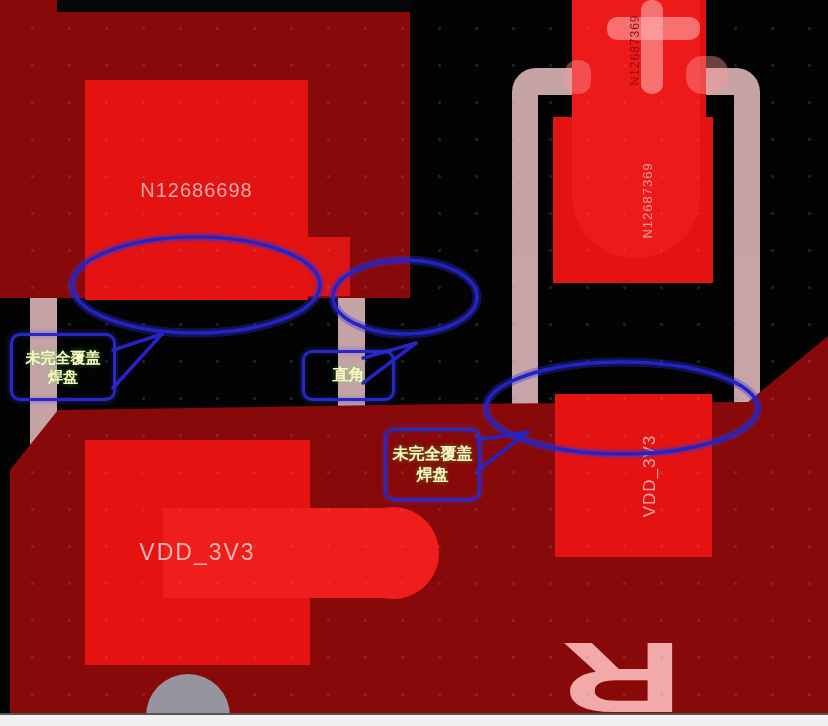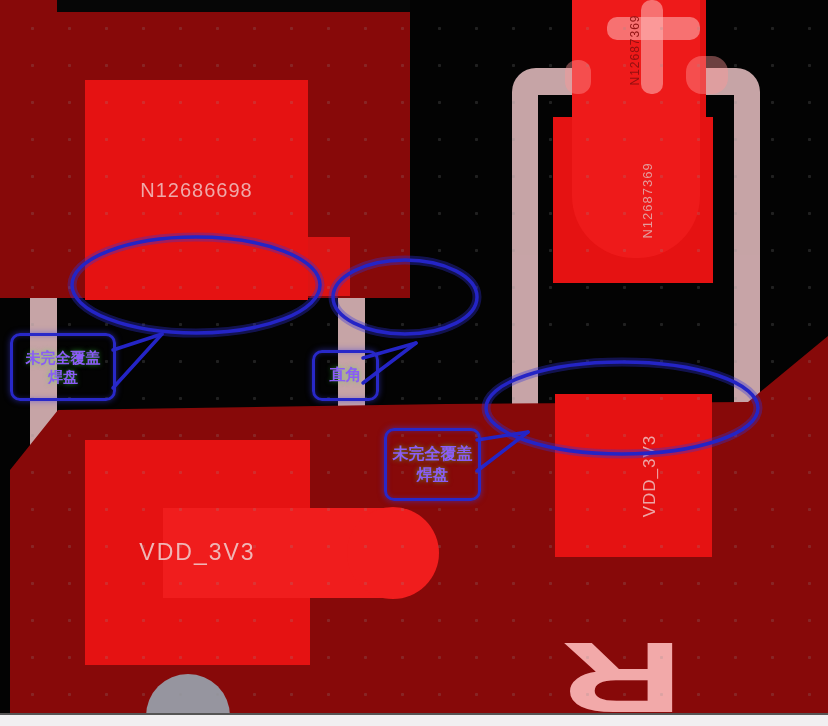--- a/index.html
+++ b/index.html
@@ -31,24 +31,24 @@
                color:rgba(248,178,178,0.95);transform:rotate(180deg) scaleX(1.7);}
   .faint-netlabel{color:rgba(140,15,15,0.95);font-size:12px;letter-spacing:1px;}
   
   .dots{left:0;top:0;width:828px;height:726px;z-index:40;pointer-events:none;
         background-image:radial-gradient(circle,rgba(140,140,140,0.22) 1.3px,transparent 1.9px);
         background-size:37px 37px;background-position:14px 10px;}
   
   .callout{box-sizing:border-box;border:3px solid #2828c8;border-radius:10px;z-index:55;
            box-shadow:0 0 6px rgba(60,60,230,0.55), inset 0 0 5px rgba(60,60,230,0.35);
            display:flex;flex-direction:column;align-items:center;justify-content:center;}
-  .callout .green{color:#8b5cf6;font-weight:bold;font-size:15px;line-height:1.3;
+  .callout .green{color:#fef9c3;font-weight:bold;font-size:15px;line-height:1.3;
                   text-shadow:0 0 5px rgba(60,230,60,0.55);white-space:nowrap;}
   .c1{left:10px;top:333px;width:106px;height:68px;}
-  .c2{left:312px;top:350px;width:67px;height:51px;}
+  .c2{left:302px;top:350px;width:93px;height:51px;}
   .c3{left:384px;top:428px;width:97px;height:73px;}
   .bottom-strip{left:0;top:713px;width:828px;height:13px;z-index:60;
                 background:linear-gradient(#555 0 2px,#f1eff1 2px);}
   svg{position:absolute;left:0;top:0;pointer-events:none;}
   #pour-svg{z-index:1;}
   #anno-svg{z-index:50;}
   .flexc{display:flex;align-items:center;justify-content:center;}
 </style>
 </head>
 <body>

